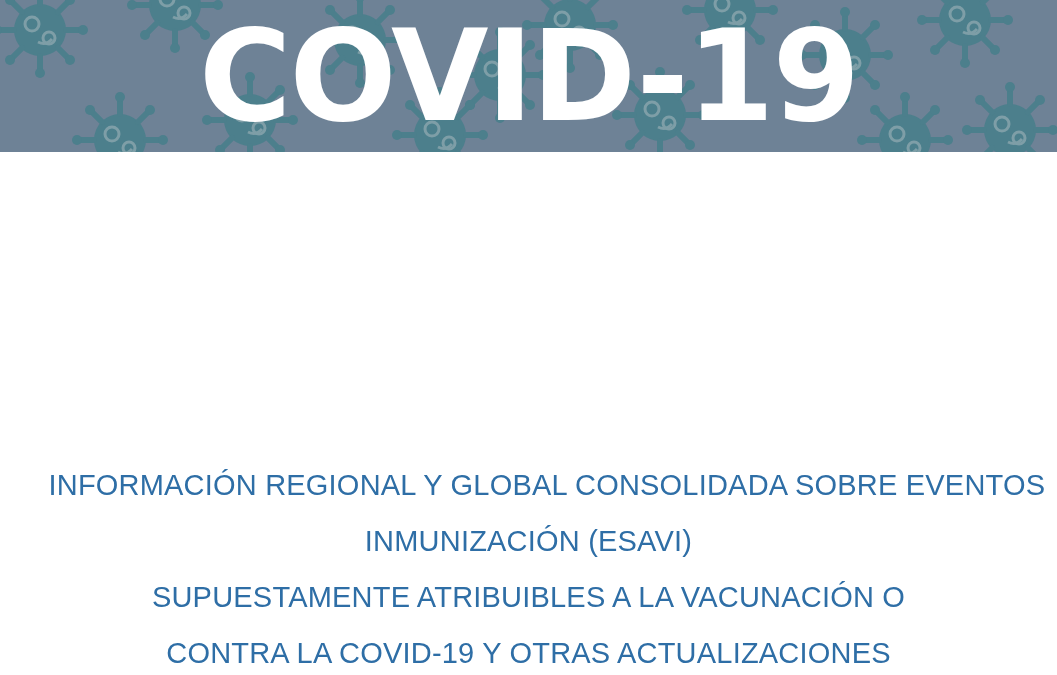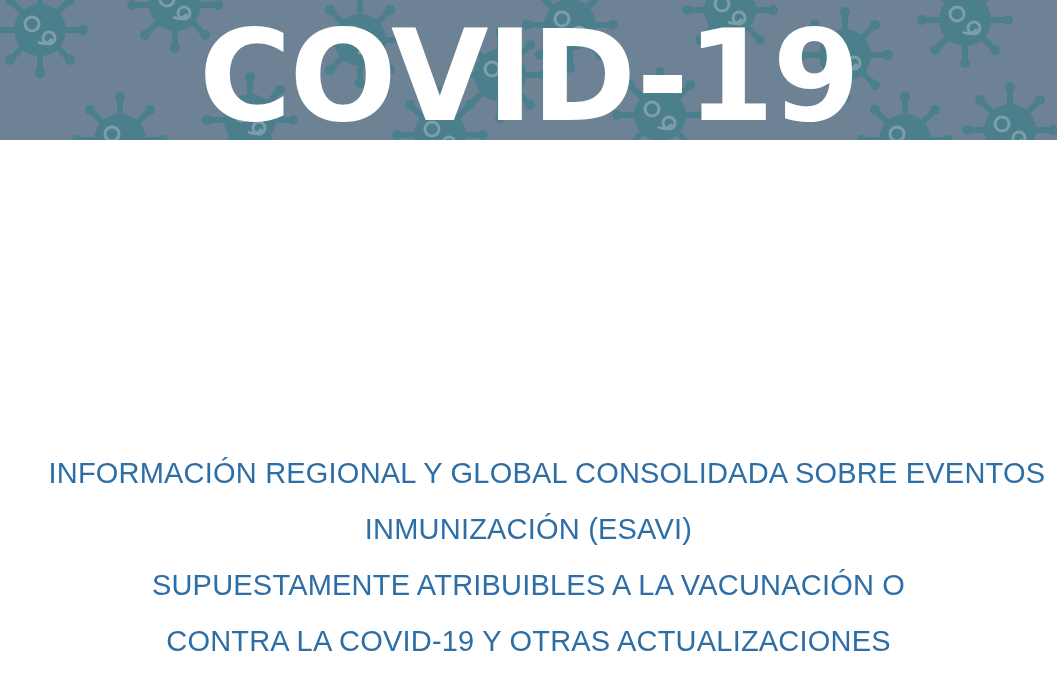--- a/index.html
+++ b/index.html
@@ -51,21 +51,21 @@
     letter-spacing: -2px;
     line-height: 1;
     white-space: nowrap;
     user-select: none;
   }
 
   
   .page-body {
     position: absolute;
     left: 0;
-    top: 140px;
+    top: 152px;
     width: 1057px;
     height: 523px;
     background: #ffffff;
     text-decoration: underline;
   }
   .subtitle-block {
     position: absolute;
     left: 50%;
     transform: translateX(-50%);
     top: 305px;

